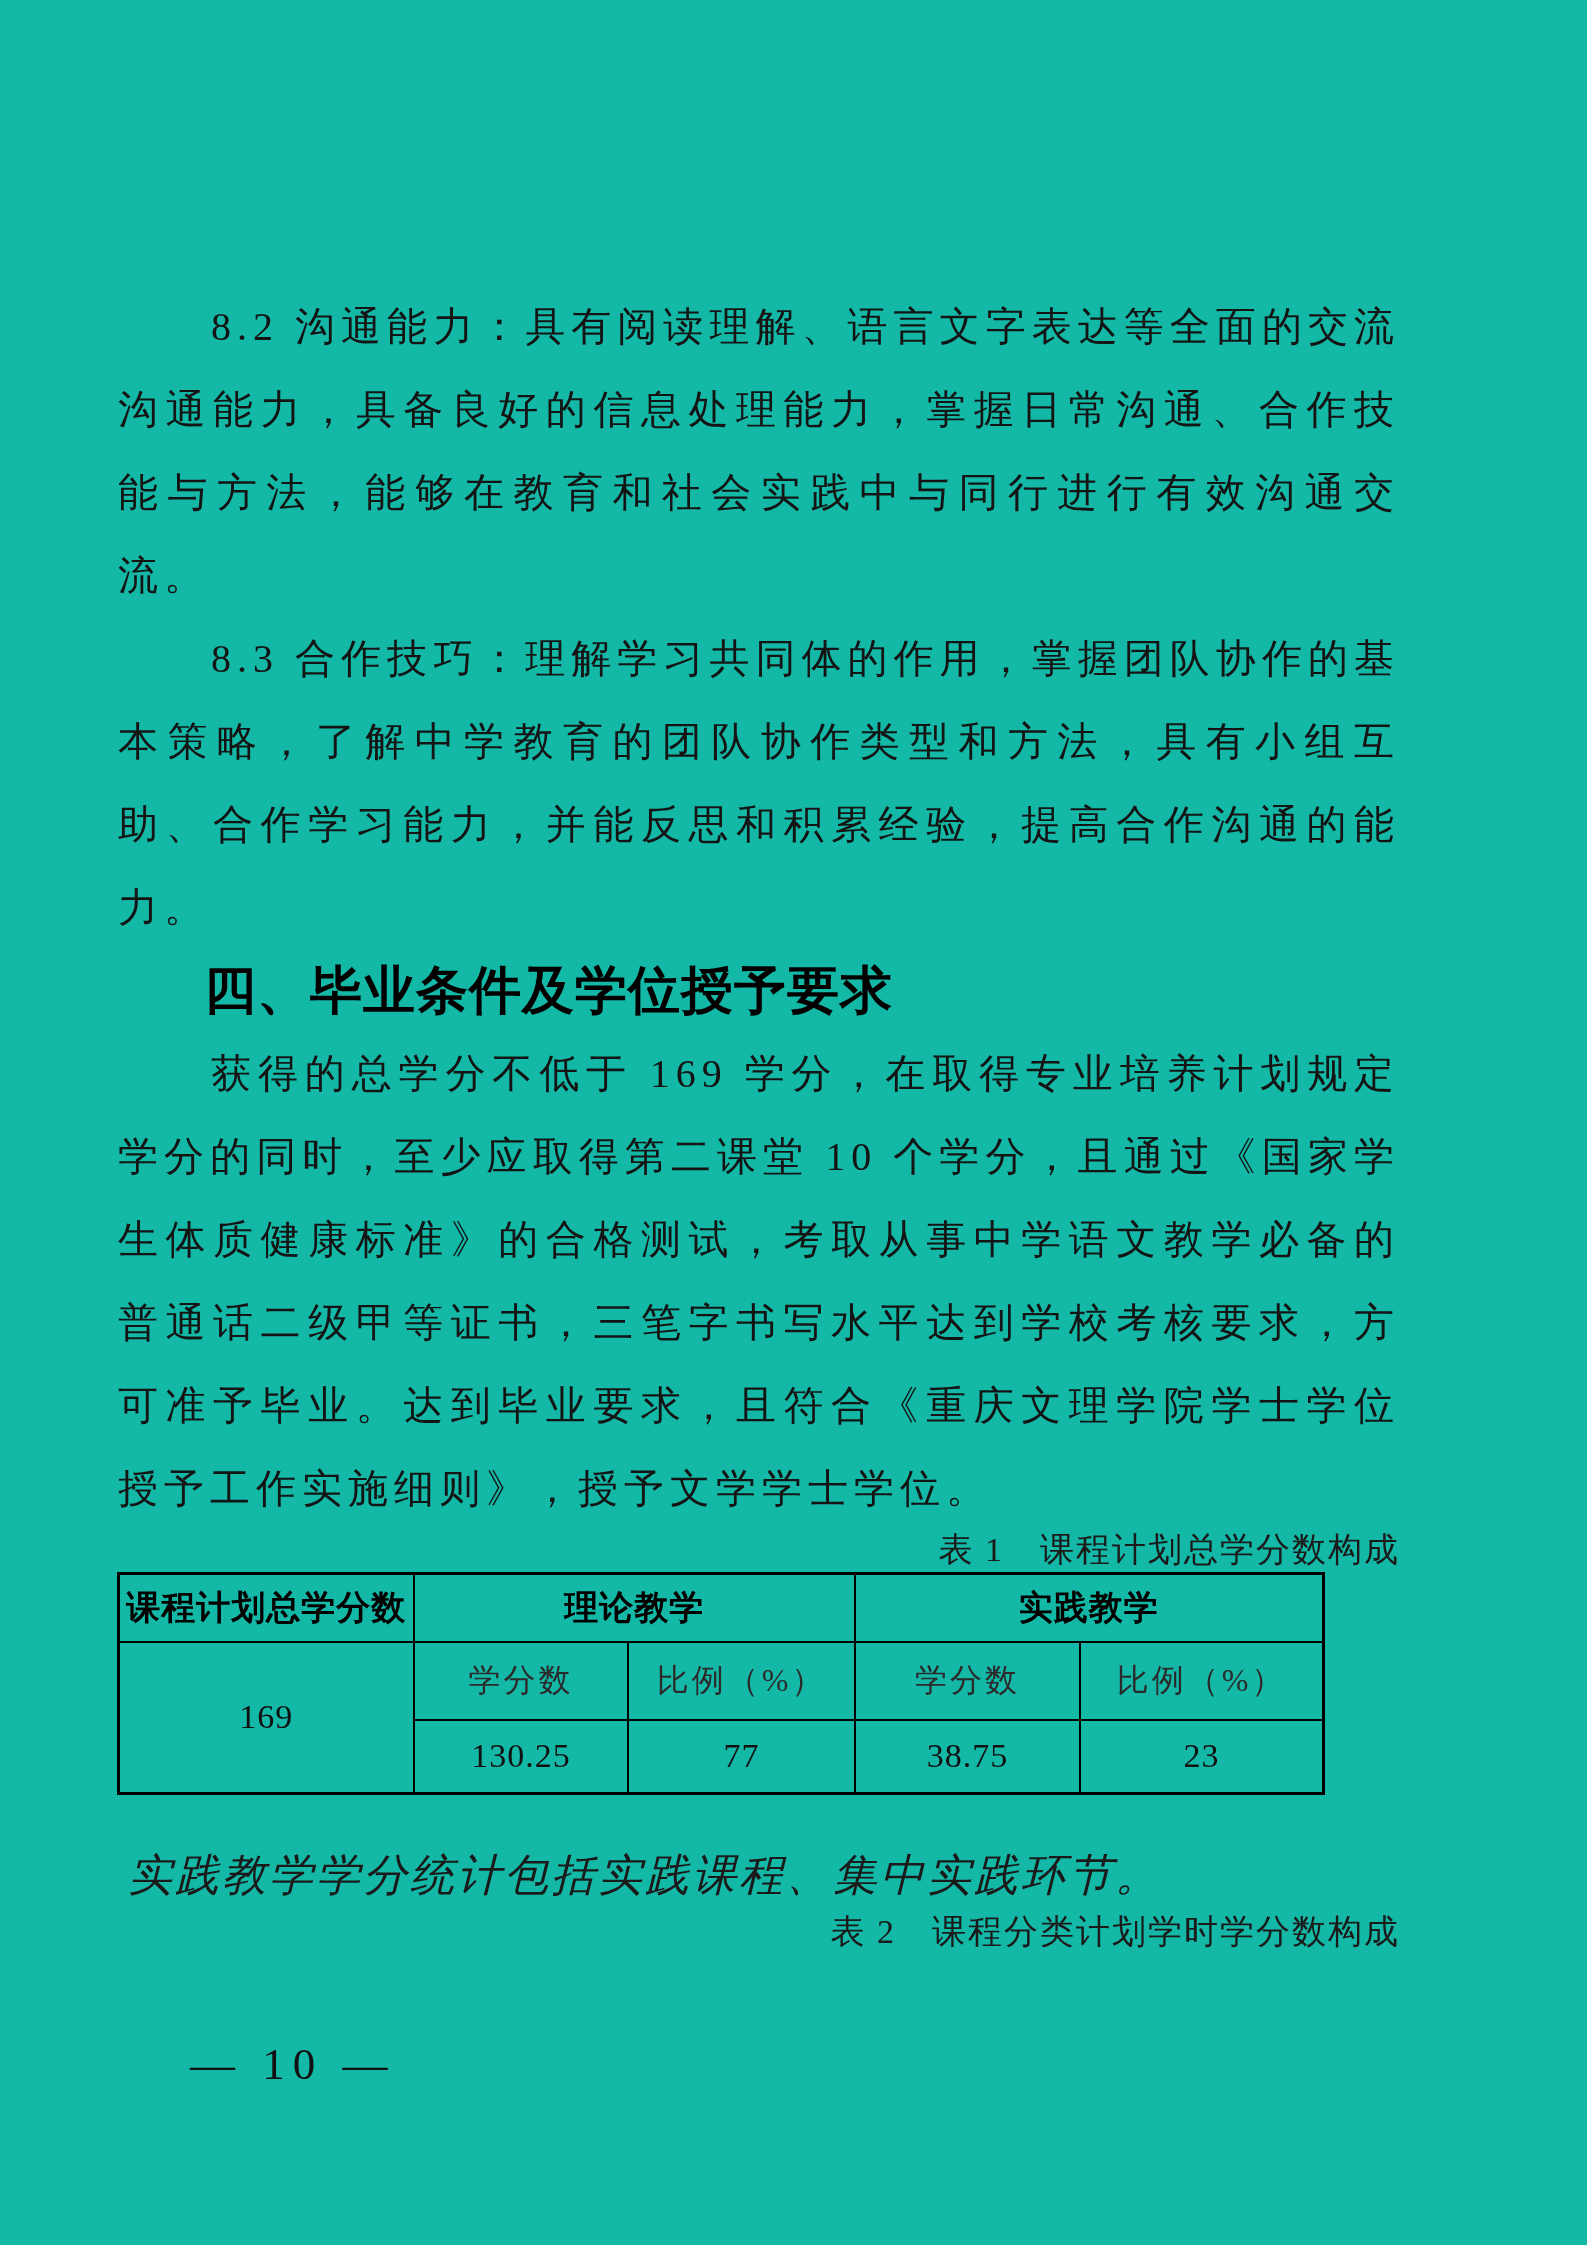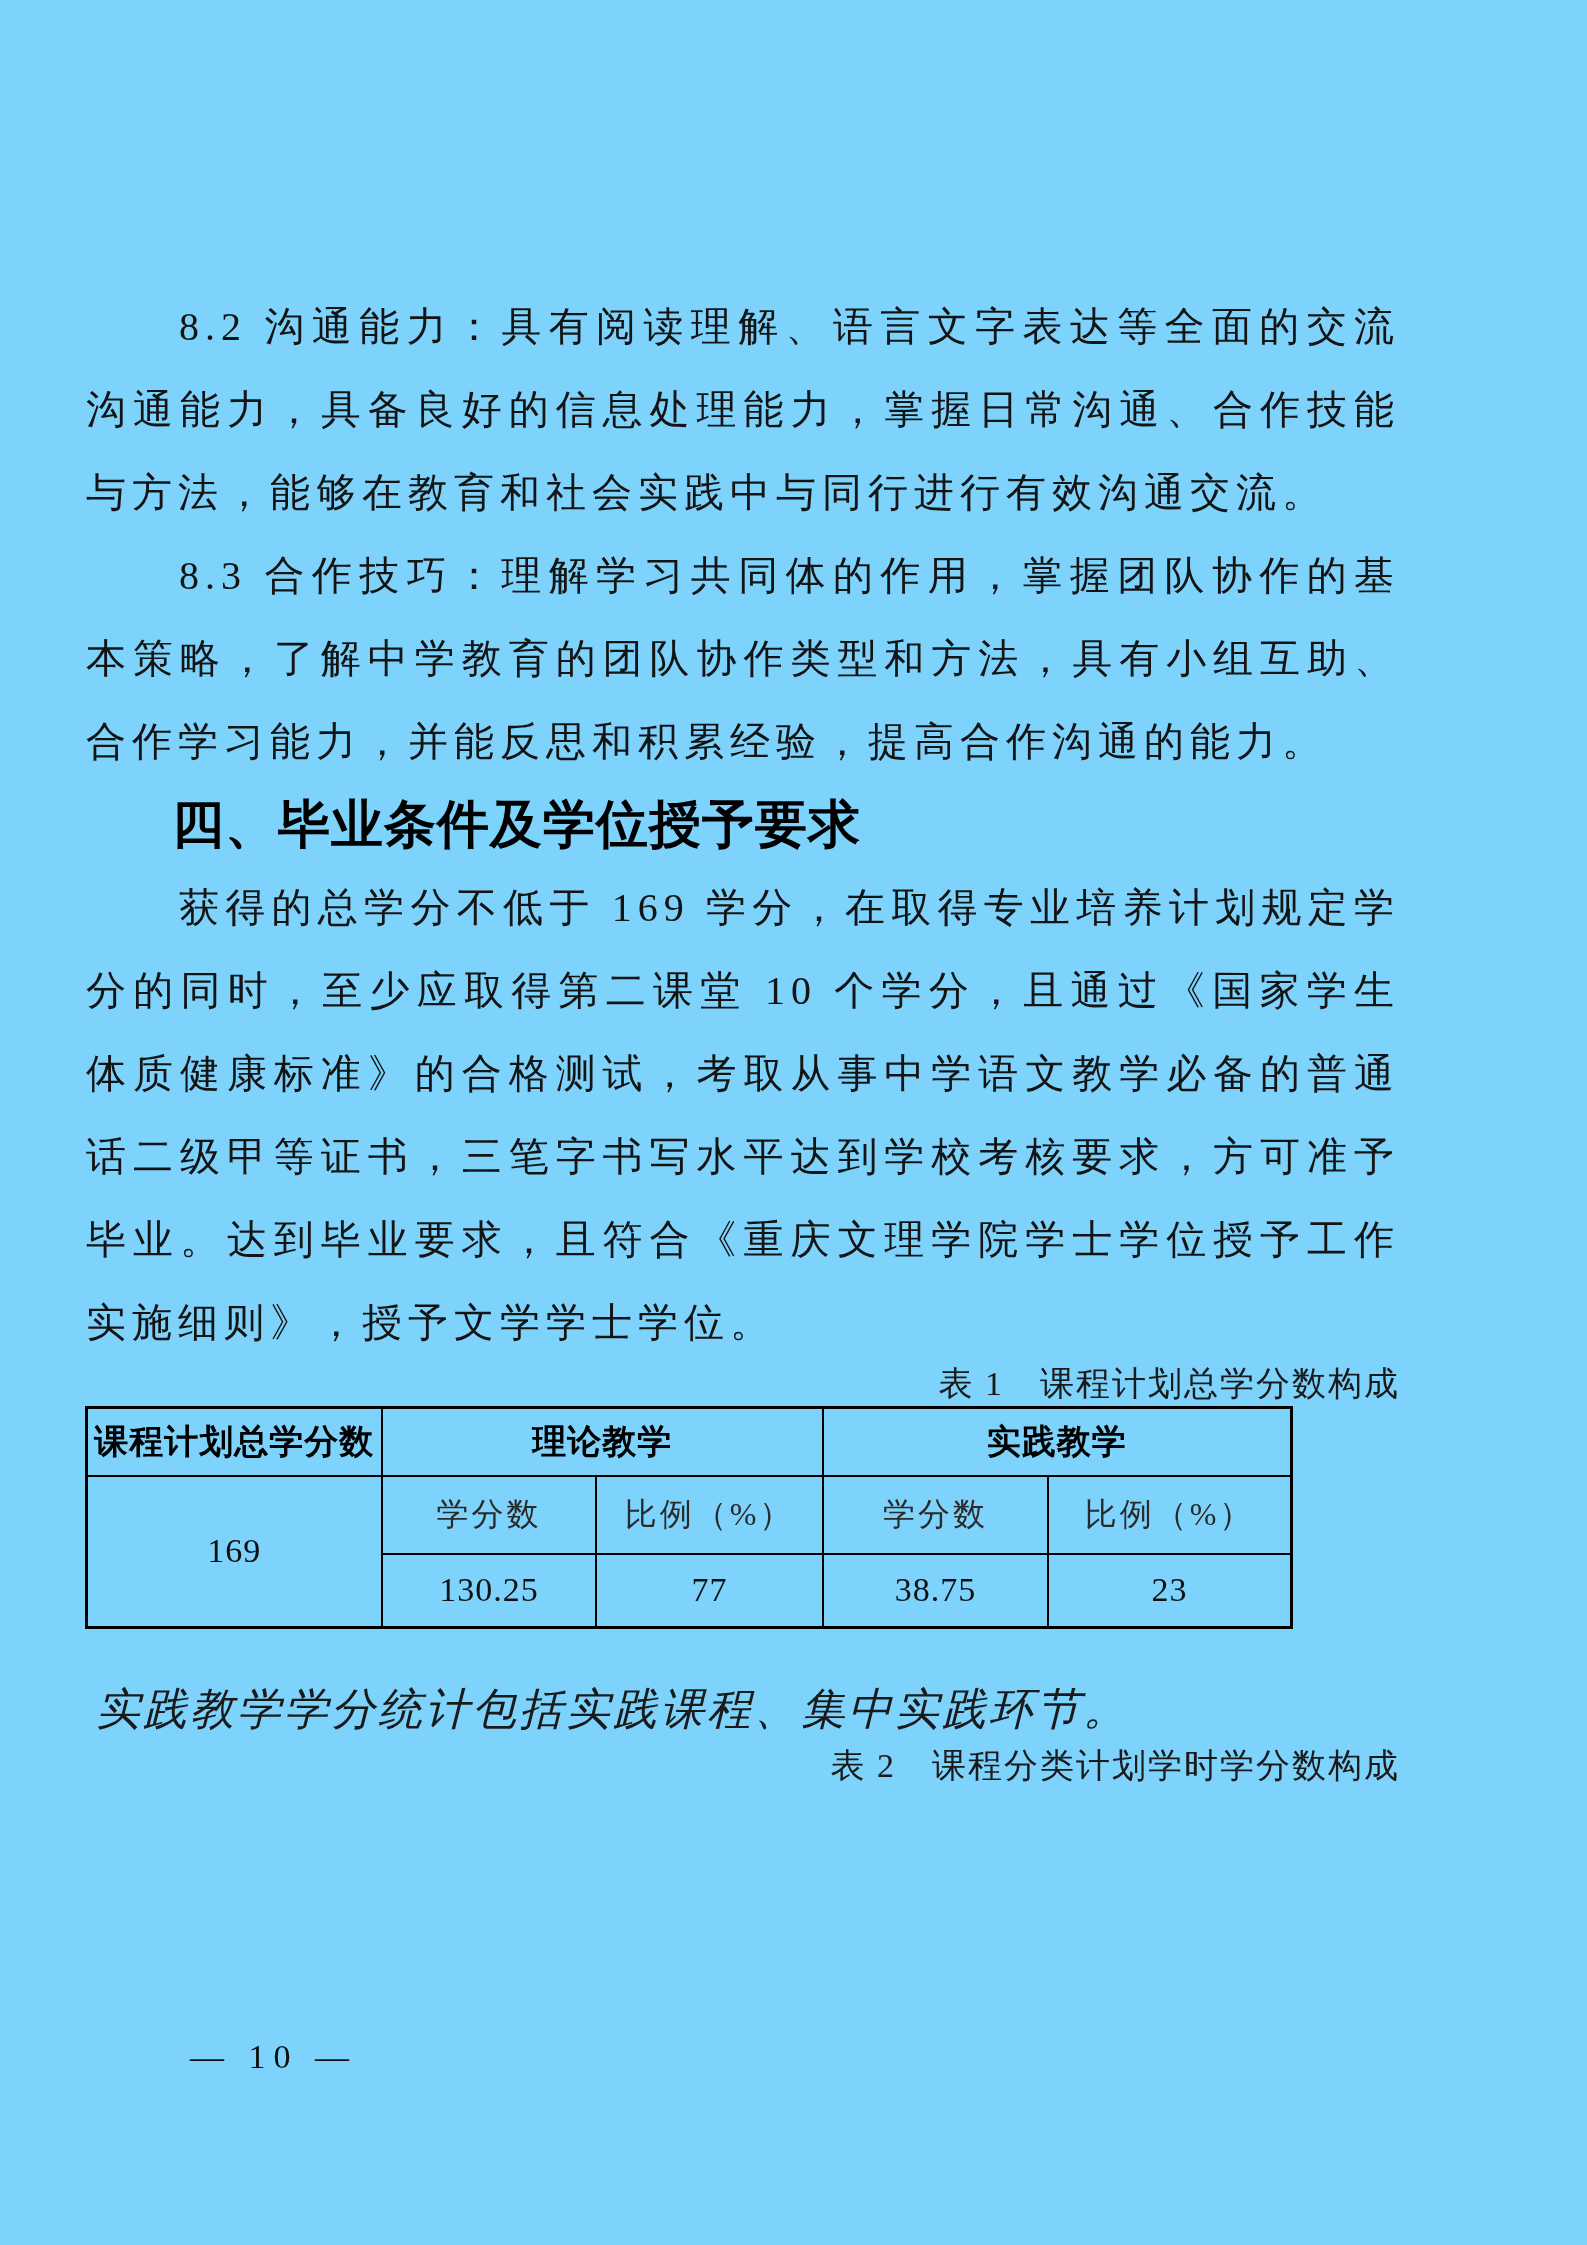--- a/index.html
+++ b/index.html
@@ -1,21 +1,21 @@
 <!DOCTYPE html>
 <html><head>
 <meta charset="utf-8">
 <style>
   html,body{margin:0;padding:0;background:#888;}
   .page{
     position:relative;
     width:1587px;height:2245px;
-    background:#7dd3fc;
+    background:#14b8a6;
     box-sizing:border-box;
-    padding:0 187px 0 86px;
+    padding:0 187px 0 118px;
     overflow:hidden;
     color:#111;
   }
   
   .body-para{
     margin:0;
     font-family:"Liberation Serif","DejaVu Serif",serif;
     font-size:40px;
     line-height:83px;
     letter-spacing:6px;
@@ -106,21 +106,21 @@
     font-weight:bold;
     font-size:33px;
     letter-spacing:0px;
     color:#000;
   }
   .page-footer{
     position:absolute;
     left:190px;
     top:2038px;
     font-family:"Liberation Serif","DejaVu Serif",serif;
-    font-size:34px;
+    font-size:45px;
     letter-spacing:8px;
     color:#111;
   }
 </style>
 </head>
 <body>
 
 <div class="page">
 
   <p class="body-para first-block">8.2 沟通能力：具有阅读理解、语言文字表达等全面的交流沟通能力，具备良好的信息处理能力，掌握日常沟通、合作技能与方法，能够在教育和社会实践中与同行进行有效沟通交流。</p>

